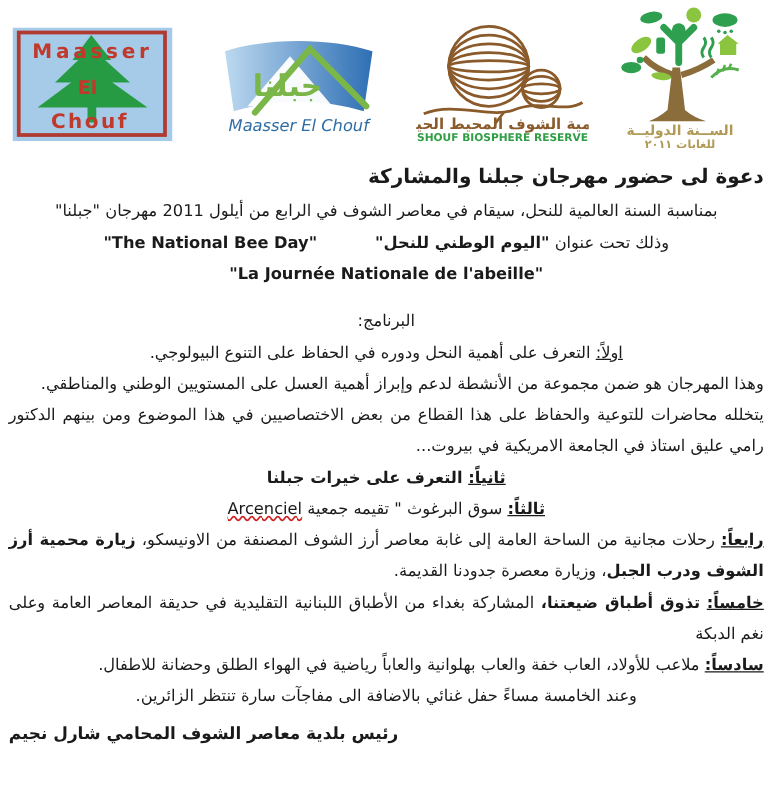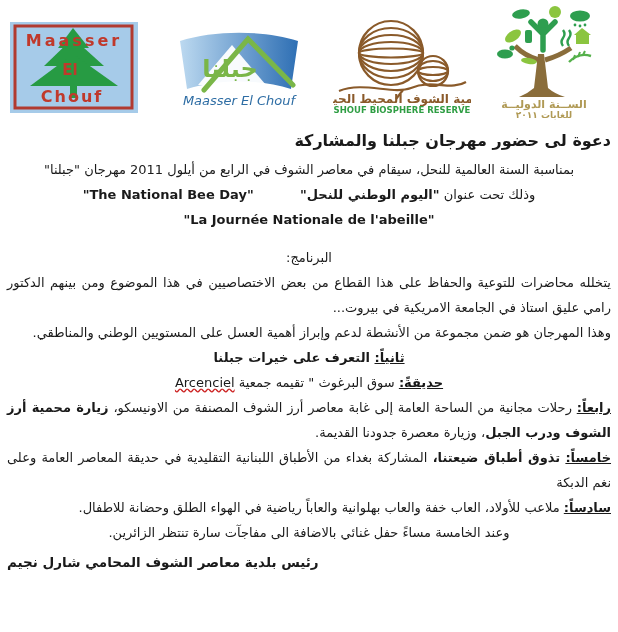--- a/index.html
+++ b/index.html
@@ -132,32 +132,36 @@
     <span class="bold">"اليوم الوطني للنحل"</span>
     <span class="gap"></span>
     <span class="bold ltr">"The National Bee Day"</span>
   </div>
 
   <div class="line centered bold ltr-line">"La Journée Nationale de l'abeille"</div>
 
 
   <div class="line program-label">البرنامج:</div>
 
+  <div class="line">
+    <span class="ul">اولاً:</span>
+    <span>التعرف على أهمية النحل ودوره في الحفاظ على التنوع البيولوجي.</span>
+  </div>
+
+  <div class="line justified">وهذا المهرجان هو ضمن مجموعة من الأنشطة لدعم وإبراز أهمية العسل على المستويين الوطني والمناطقي.</div>
 
   <div class="line justified">يتخلله محاضرات للتوعية والحفاظ على هذا القطاع من بعض الاختصاصيين في هذا الموضوع ومن بينهم الدكتور رامي عليق استاذ في الجامعة الامريكية في بيروت...</div>
-
-  <div class="line justified">وهذا المهرجان هو ضمن مجموعة من الأنشطة لدعم وإبراز أهمية العسل على المستويين الوطني والمناطقي.</div>
 
   <div class="line bold">
     <span class="ul">ثانياً:</span>
     <span>التعرف على خيرات جبلنا</span>
   </div>
 
   <div class="line">
-    <span class="bold ul">حديقةً:</span>
+    <span class="bold ul">ثالثاً:</span>
     <span>سوق البرغوث " تقيمه جمعية</span>
     <span class="wavy ltr">Arcenciel</span>
   </div>
 
   <div class="line justified">
     <span class="bold ul">رابعاً:</span>
     <span>رحلات مجانية من الساحة العامة إلى غابة معاصر أرز الشوف المصنفة من الاونيسكو،</span>
     <span class="bold">زيارة محمية أرز الشوف ودرب الجبل</span><span>، وزيارة معصرة جدودنا القديمة.</span>
   </div>
 

